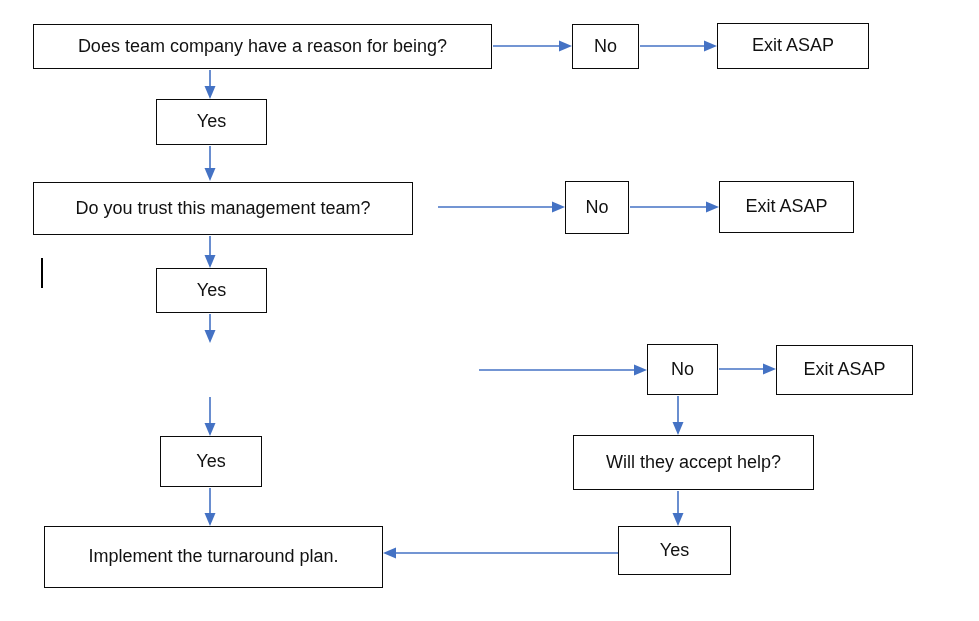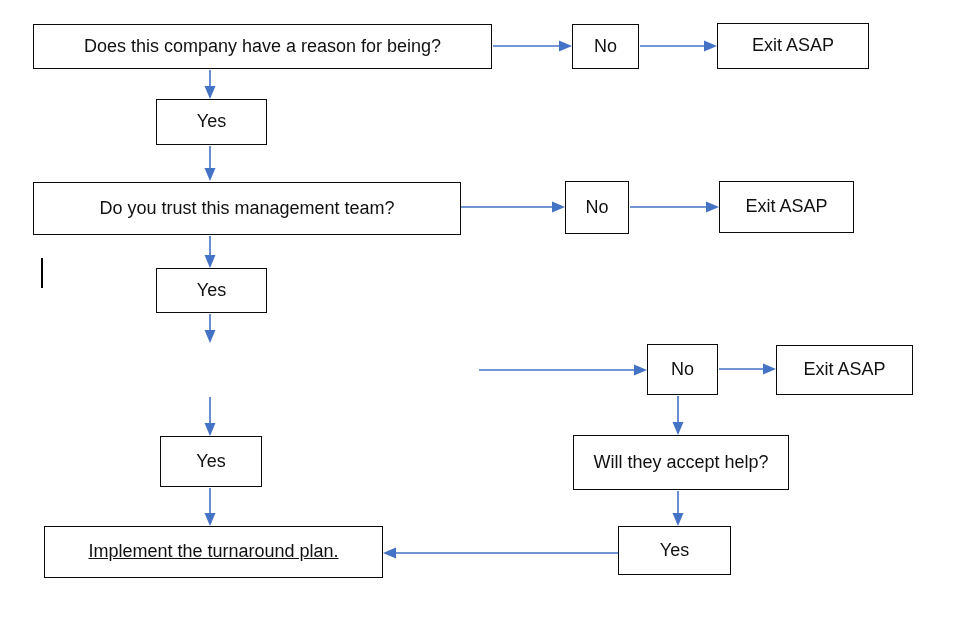--- a/index.html
+++ b/index.html
@@ -23,31 +23,31 @@
     font-size: 18px;
     color: #111111;
     line-height: 1.1;
     white-space: nowrap;
   }
   
   .q1        { left: 33px;  top: 24px;  width: 459px; height: 45px; }
   .no1       { left: 572px; top: 24px;  width: 67px;  height: 45px; }
   .exit1     { left: 717px; top: 23px;  width: 152px; height: 46px; }
   .yes1      { left: 156px; top: 99px;  width: 111px; height: 46px; }
-  .q2        { left: 33px;  top: 182px; width: 428px; height: 53px; }
+  .q2        { left: 33px;  top: 182px; width: 380px; height: 53px; }
   .no2       { left: 565px; top: 181px; width: 64px;  height: 53px; }
   .exit2     { left: 719px; top: 181px; width: 135px; height: 52px; }
   .yes2      { left: 156px; top: 268px; width: 111px; height: 45px; }
   .q3        { left: 26px;  top: 343px; width: 452px; height: 53px; }
   .no3       { left: 647px; top: 344px; width: 71px;  height: 51px; }
   .exit3     { left: 776px; top: 345px; width: 137px; height: 50px; }
   .yes3      { left: 160px; top: 436px; width: 102px; height: 51px; }
-  .will      { left: 573px; top: 435px; width: 216px; height: 55px; }
+  .will      { left: 573px; top: 435px; width: 241px; height: 55px; }
   .yes4      { left: 618px; top: 526px; width: 113px; height: 49px; }
-  .implement { left: 44px;  top: 526px; width: 339px; height: 52px; text-decoration: underline; }
+  .implement { left: 44px;  top: 526px; width: 339px; height: 62px; }
   .caret {
     position: absolute;
     left: 41px; top: 258px;
     width: 2px; height: 30px;
     background: #000000;
   }
   svg.connectors {
     position: absolute;
     left: 0; top: 0;
     width: 979px; height: 621px;
@@ -131,21 +131,21 @@
       <polygon points="210,526 204.5,513 215.5,513" fill="#4472C4"></polygon>
     </g>
 
     <g>
       <line x1="618" y1="553" x2="396" y2="553" stroke-width="1.6" stroke="#4472C4"></line>
       <polygon points="383,553 396,547.5 396,558.5" fill="#4472C4"></polygon>
     </g>
   </svg>
 
   <div class="node q1" style="border-color: rgb(10, 10, 10); color: rgb(17, 17, 17);">
-    <span>Does this company have a reason for being?</span>
+    <span>Does team company have a reason for being?</span>
   </div>
   <div class="node no1" style="border-color: rgb(10, 10, 10); color: rgb(17, 17, 17);">
     <span>No</span>
   </div>
   <div class="node exit1" style="border-color: rgb(10, 10, 10); color: rgb(17, 17, 17);">
     <span>Exit ASAP</span>
   </div>
   <div class="node yes1" style="border-color: rgb(10, 10, 10); color: rgb(17, 17, 17);">
     <span>Yes</span>
   </div>

